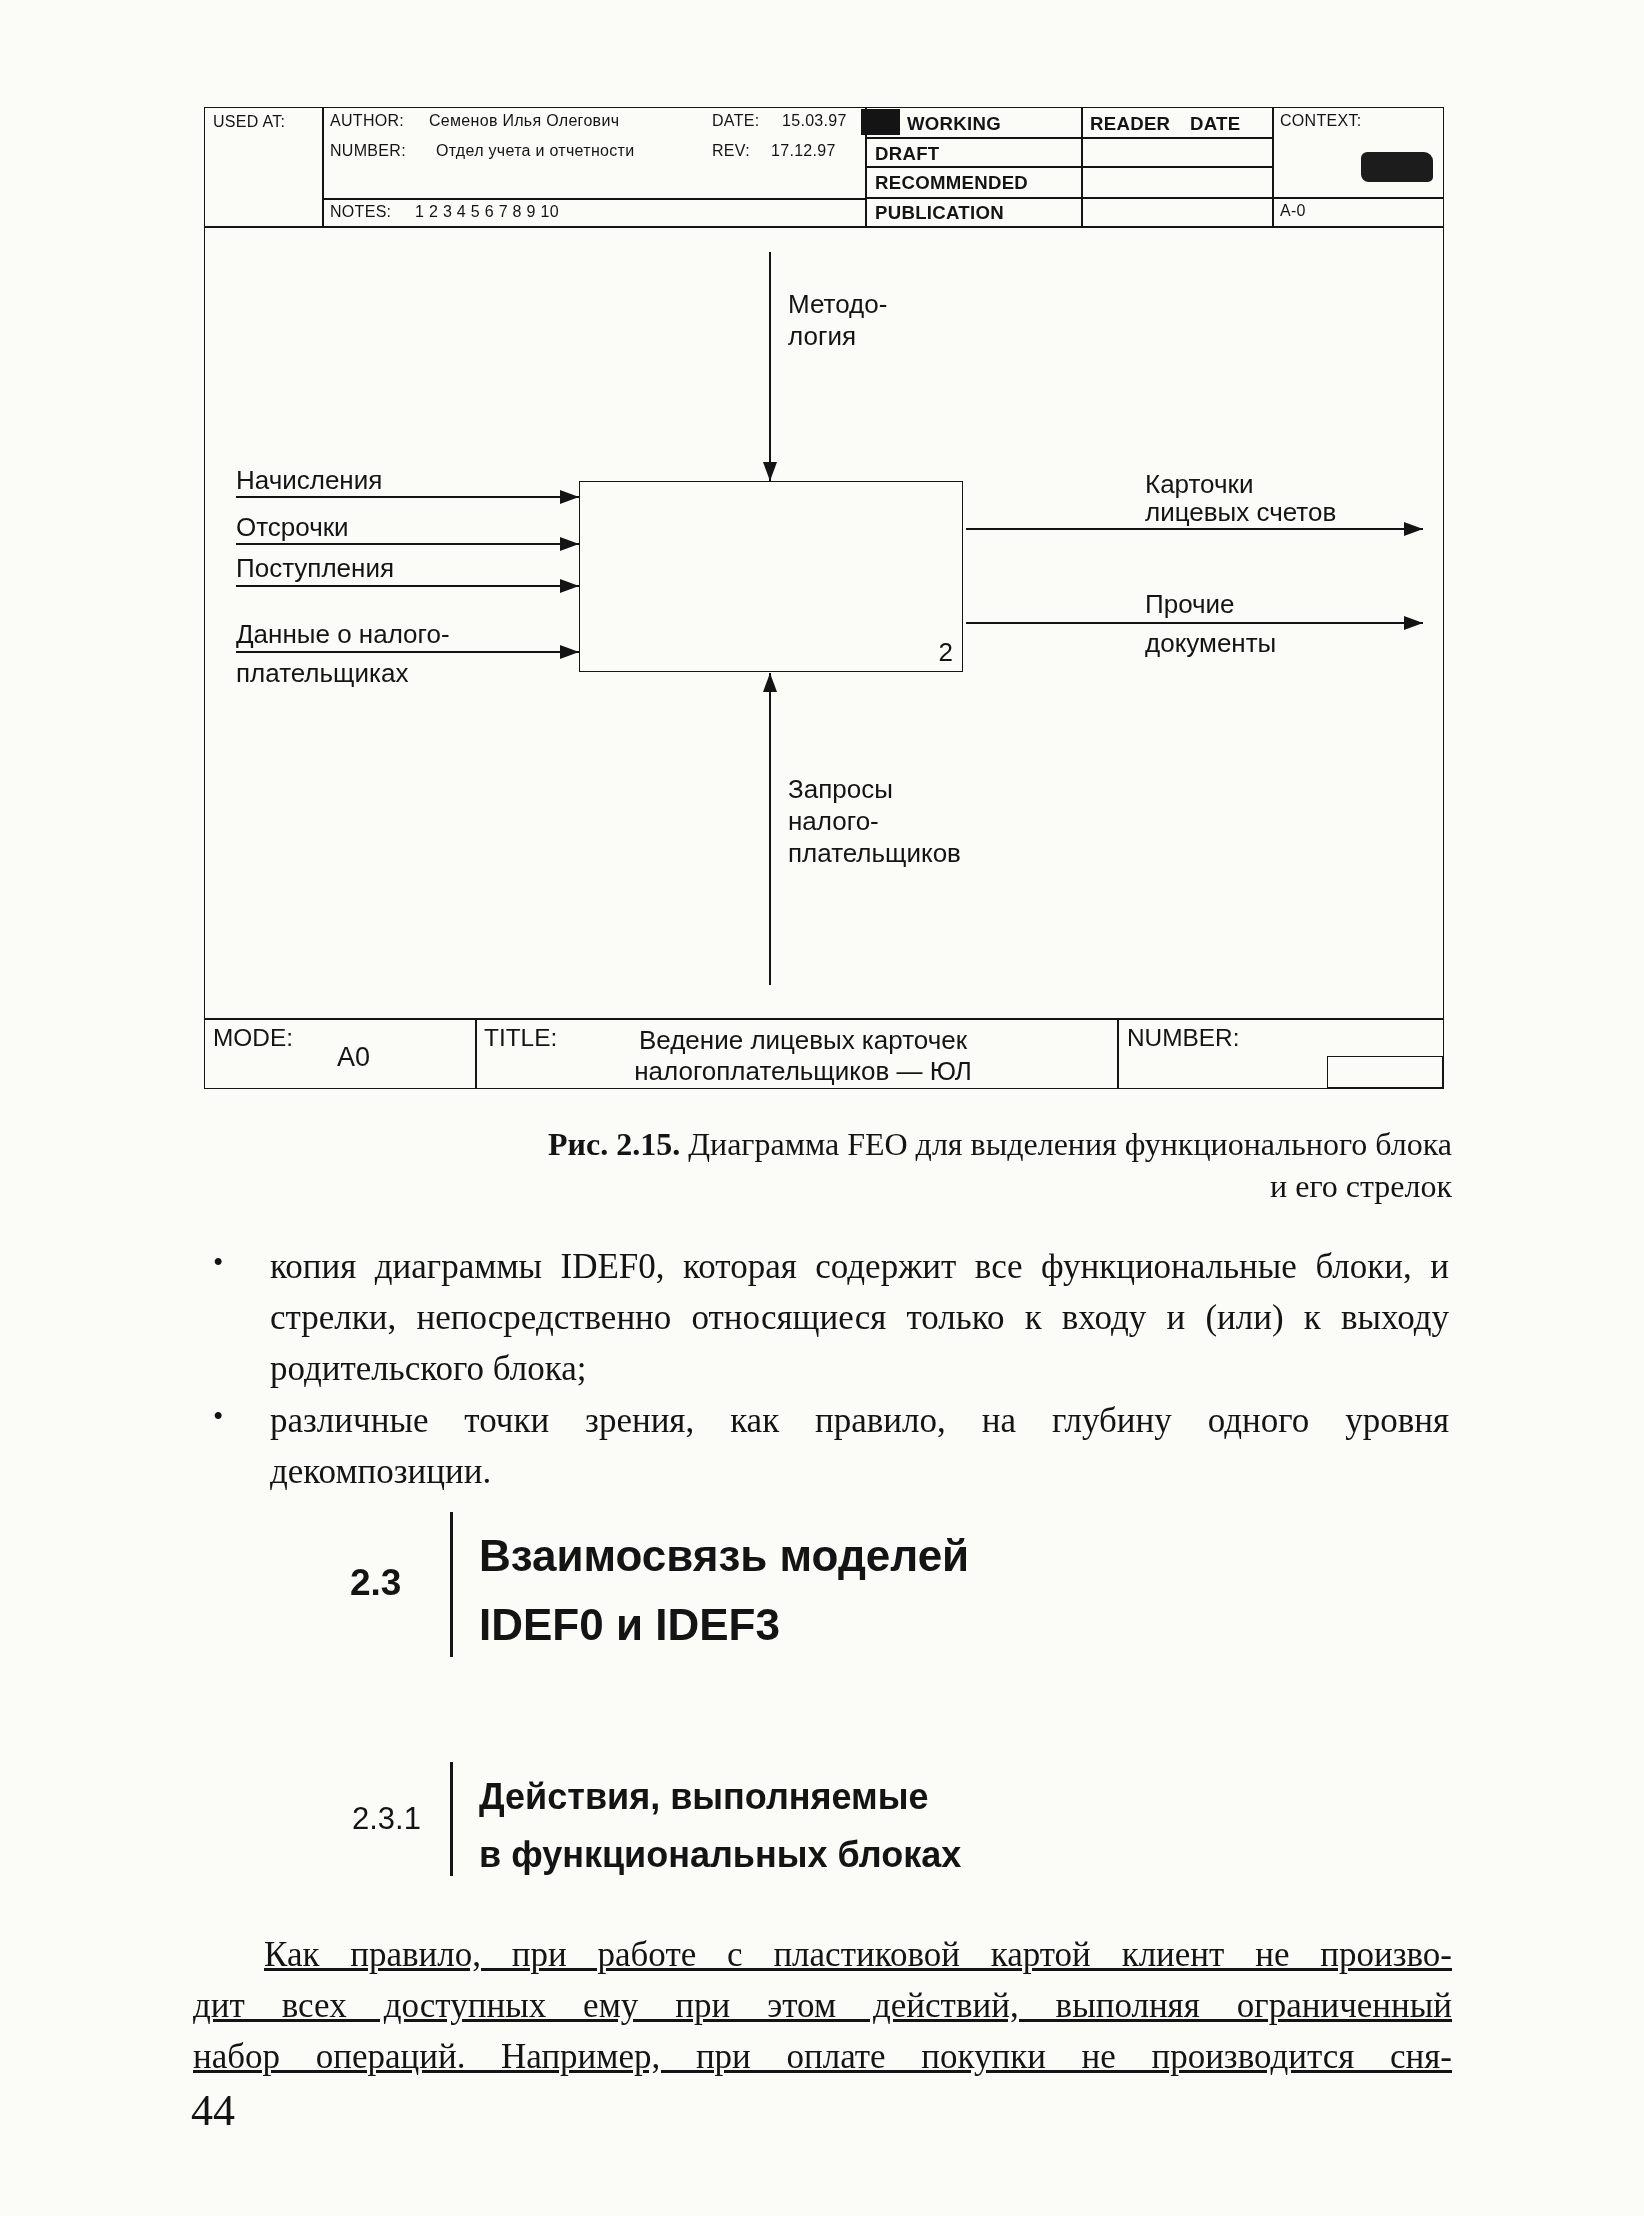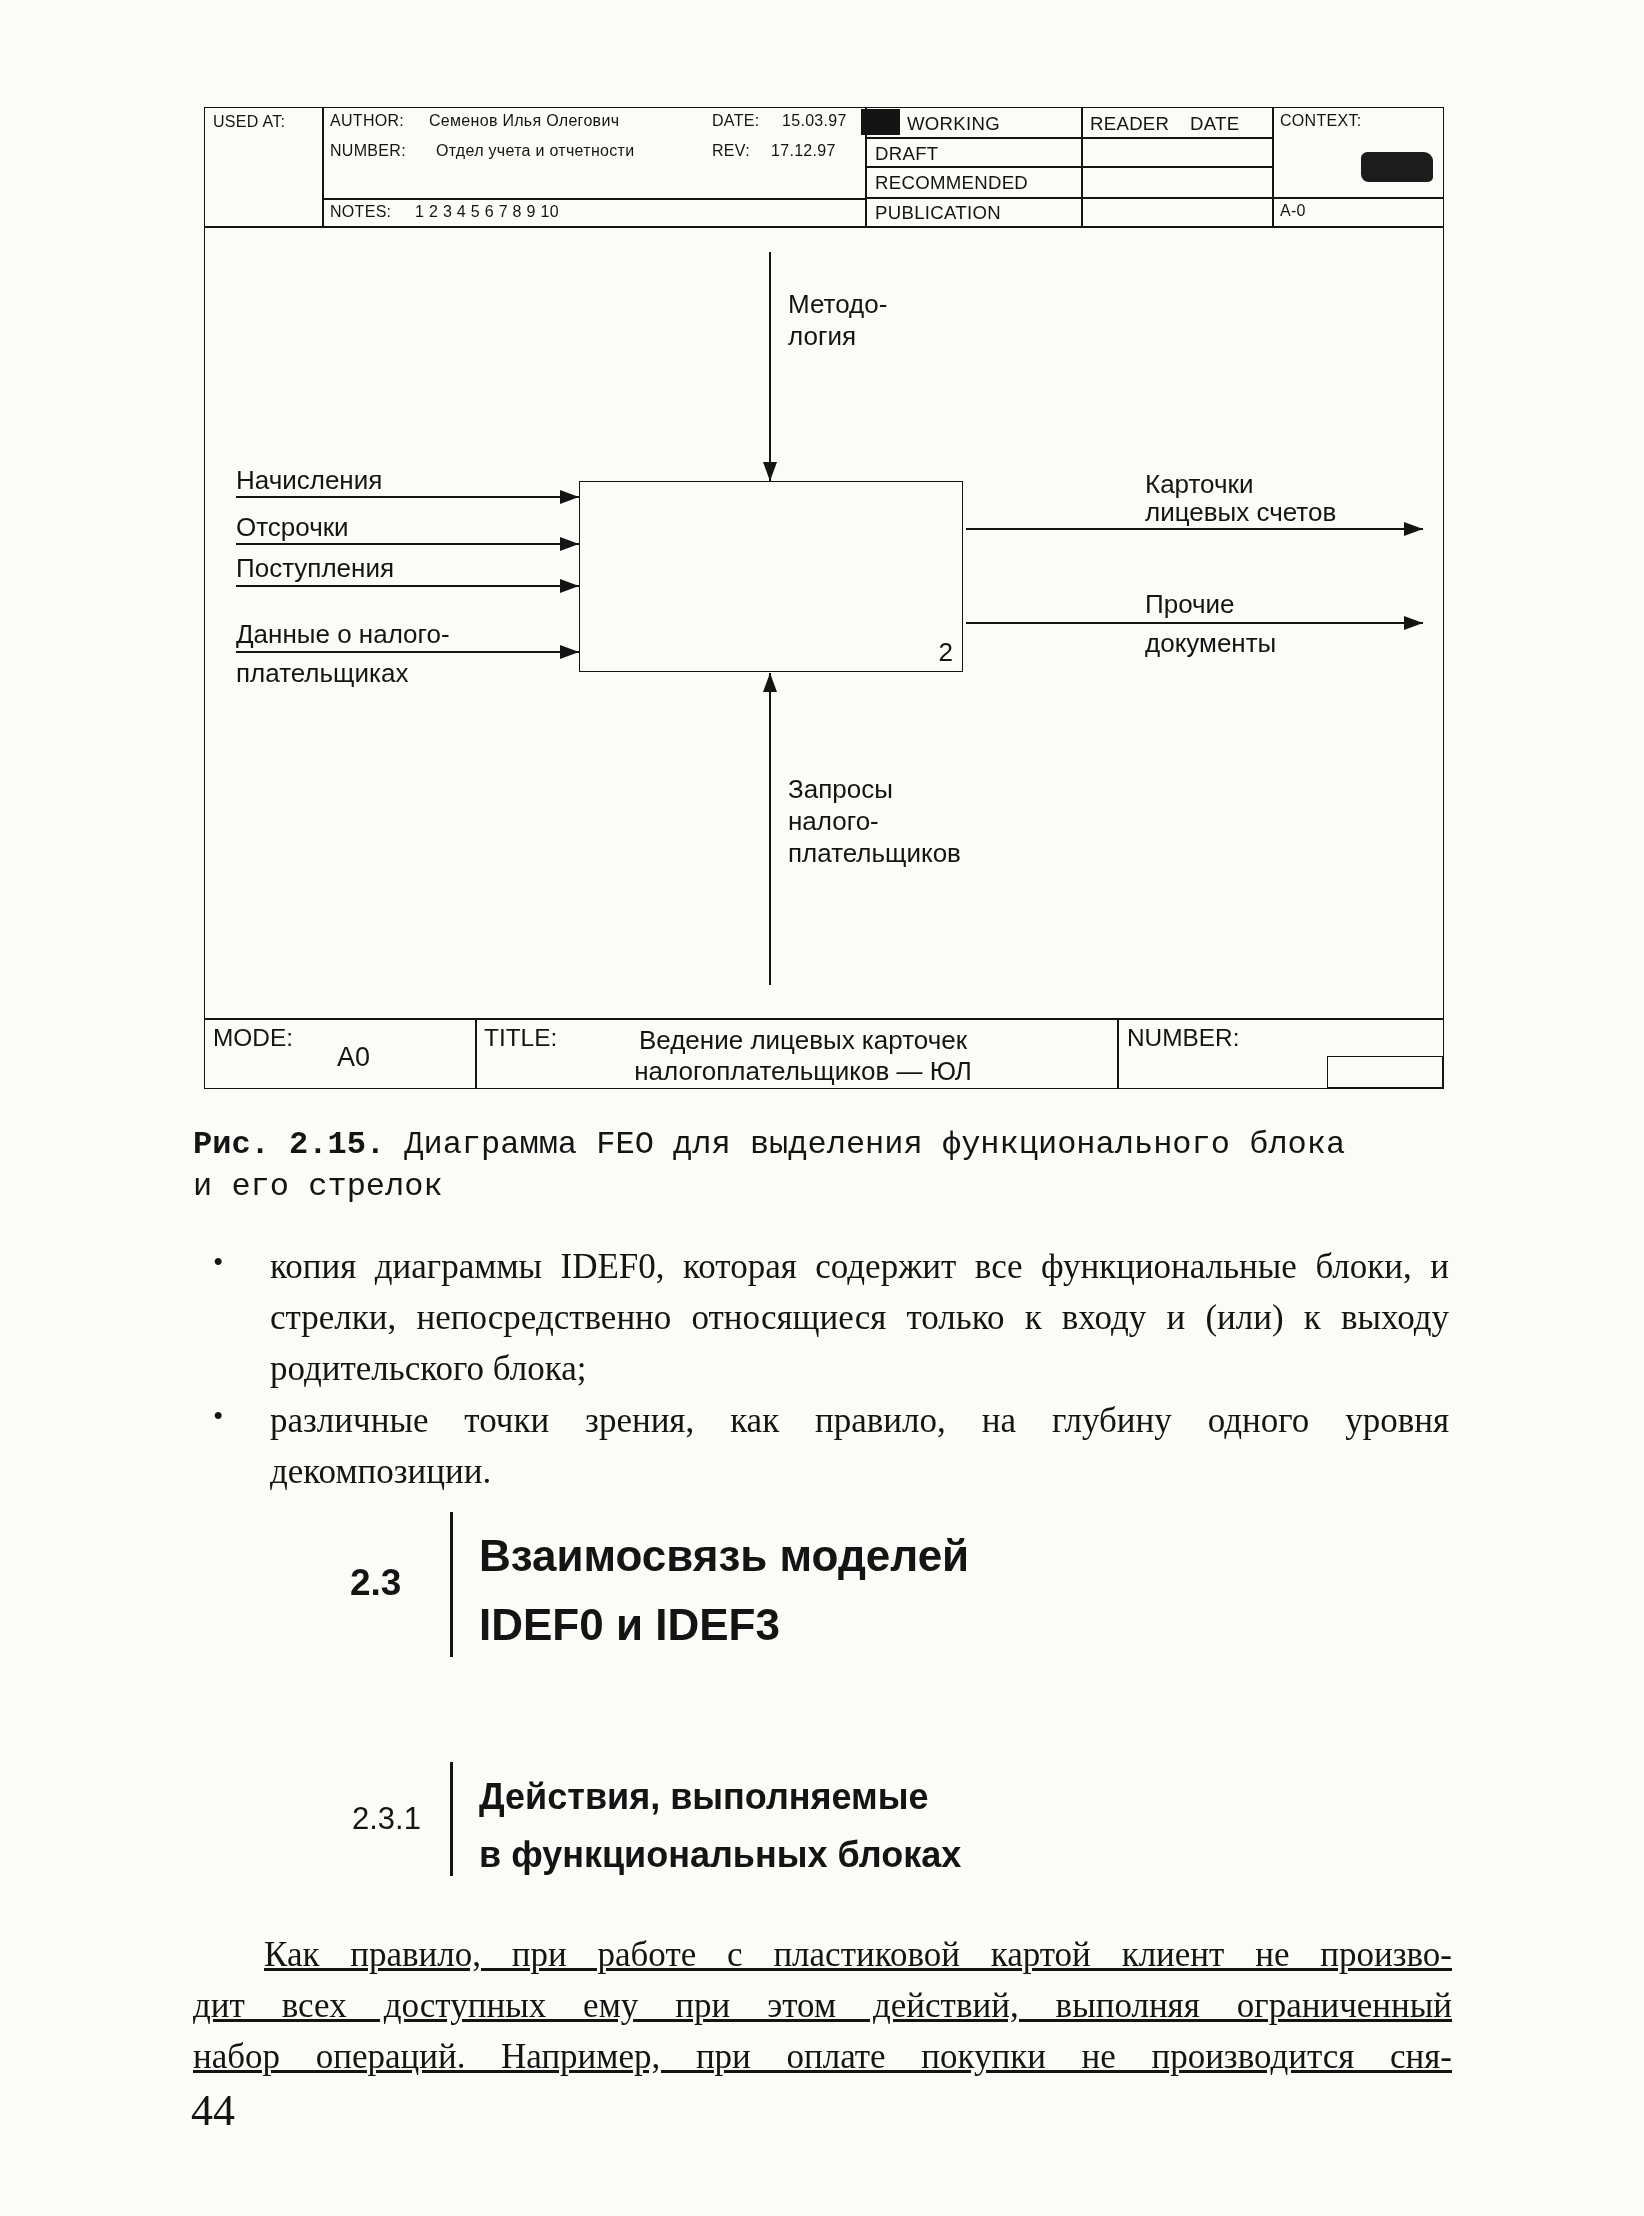--- a/index.html
+++ b/index.html
@@ -31,37 +31,37 @@
     width:0; height:0;
     border-top:19px solid #141414; border-left:7px solid transparent; border-right:7px solid transparent;
   }
   .aline-u::after {
     content:""; position:absolute; top:0; left:50%; transform:translateX(-50%);
     width:0; height:0;
     border-bottom:19px solid #141414; border-left:7px solid transparent; border-right:7px solid transparent;
   }
 
   .hdr-sm { position:absolute; font-size:16px; letter-spacing:0.3px; white-space:nowrap; }
-  .hdr-xs { position:absolute; font-size:18.6px; letter-spacing:0.3px; white-space:nowrap; }
+  .hdr-xs { position:absolute; font-size:18.6px; letter-spacing:0.3px; white-space:nowrap;font-weight:bold; }
   .dlabel { position:absolute; font-size:26px; line-height:32px; white-space:pre-line; }
   .black-sq { position:absolute; background:#141414; }
   .blob { position:absolute; background:#1c1c1c; border-radius:6.4px 9px 5.1px 7.7px; }
 
   .fbox {
     position:absolute; border:1.9px solid #141414;
     display:flex; align-items:center; justify-content:center; text-align:center;
   }
   .fbox-title { font-size:27px; line-height:35px; white-space:pre-line; }
   .fbox-num { position:absolute; right:9px; bottom:2.6px; font-size:26px; }
 
   .nodebar-label { position:absolute; font-size:24.4px; white-space:nowrap; }
   .nodebar-title { position:absolute; font-size:26px; line-height:31px; text-align:center; white-space:pre-line; }
 
-  .caption-line { position:absolute; left:193px; width:1259px; text-align:left;
-    font-family:Liberation Mono, monospace; font-size:32px; white-space:nowrap; }
+  .caption-line { position:absolute; left:193px; width:1259px; text-align:right;
+    font-family:Liberation Serif, serif; font-size:32px; white-space:nowrap; }
 
   .body-text { font-family:"Liberation Serif", serif; font-size:35px; line-height:51px; }
   .bullet-marker { position:absolute; font-size:29.6px; }
   .bullet-text { position:absolute; left:270px; width:1179px; text-align:justify; }
 
   .sec-num { position:absolute; font-size:37px; }
   .sec-num-sm { position:absolute; font-size:31px; }
   .sec-bar { position:absolute; width:2.6px; background:#141414; }
   .sec-title { position:absolute; font-weight:bold; white-space:pre-line; }
 

